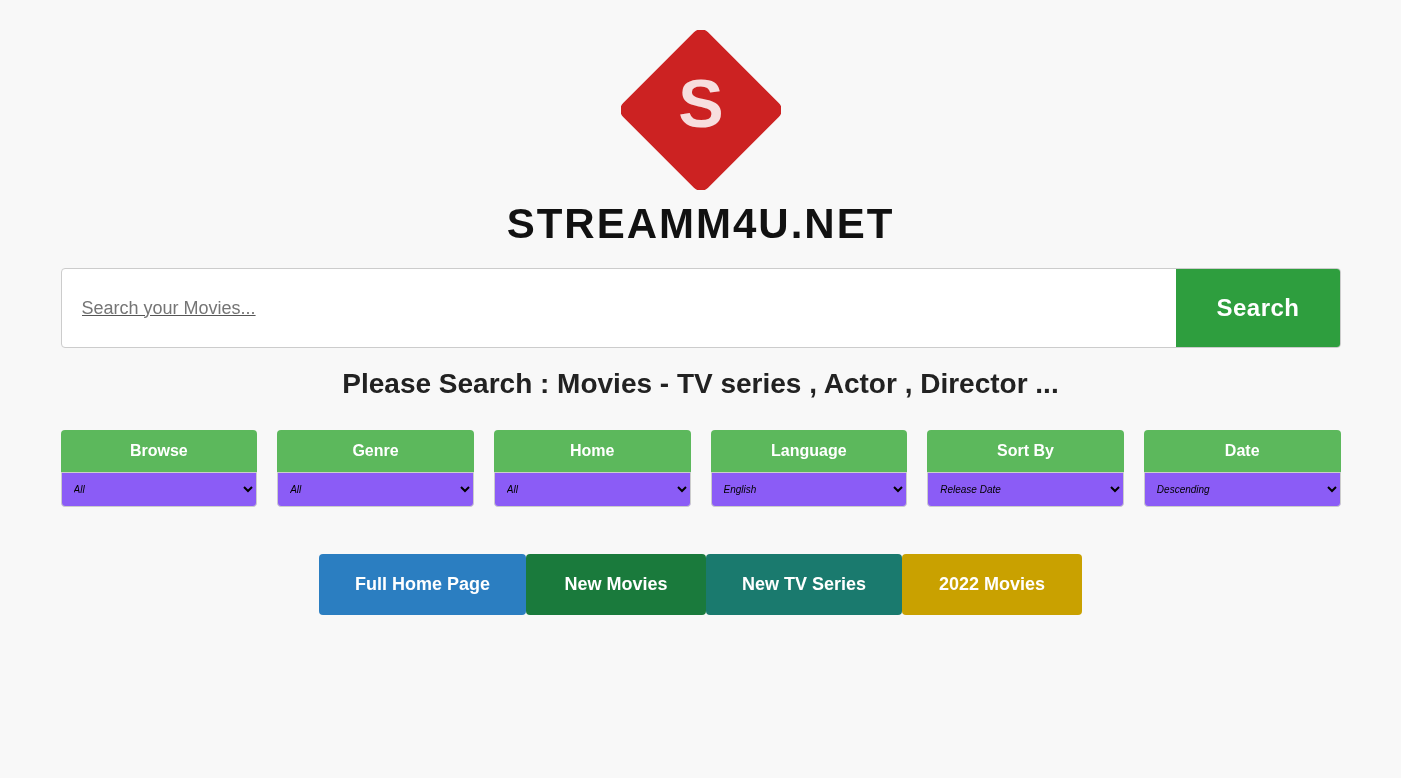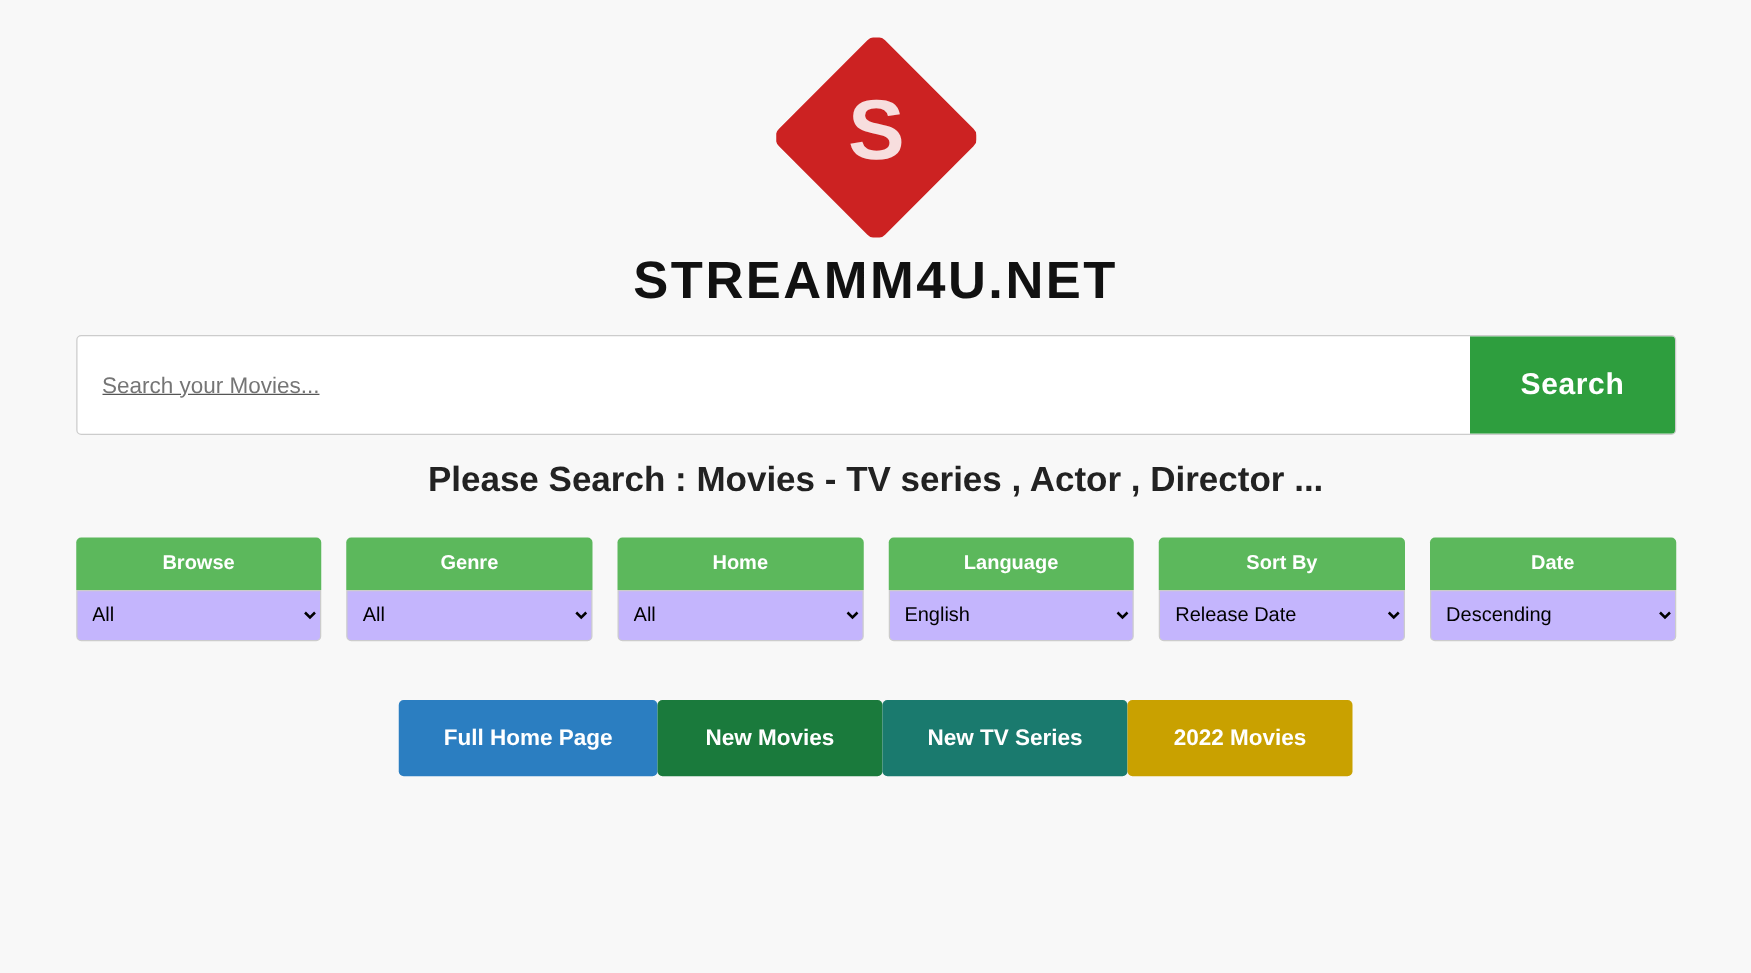--- a/index.html
+++ b/index.html
@@ -103,24 +103,25 @@
       text-align: center;
       padding: 12px 10px;
       font-size: 16px;
       font-weight: bold;
       border-radius: 4px 4px 0 0;
     }
 
     .filter-select {
       border: 1px solid #ccc;
       padding: 10px 8px;
-      font-size: 16px;
-      background: #c4b5fd;
+      font-size: 10px;
+      background: #8b5cf6;
       cursor: pointer;
       border-radius: 0 0 4px 4px;
+      font-style: italic;
       -webkit-appearance: auto;
     }
 
     .action-buttons {
       display: flex;
       flex-wrap: wrap;
       justify-content: center;
     }
 
     .action-btn {

